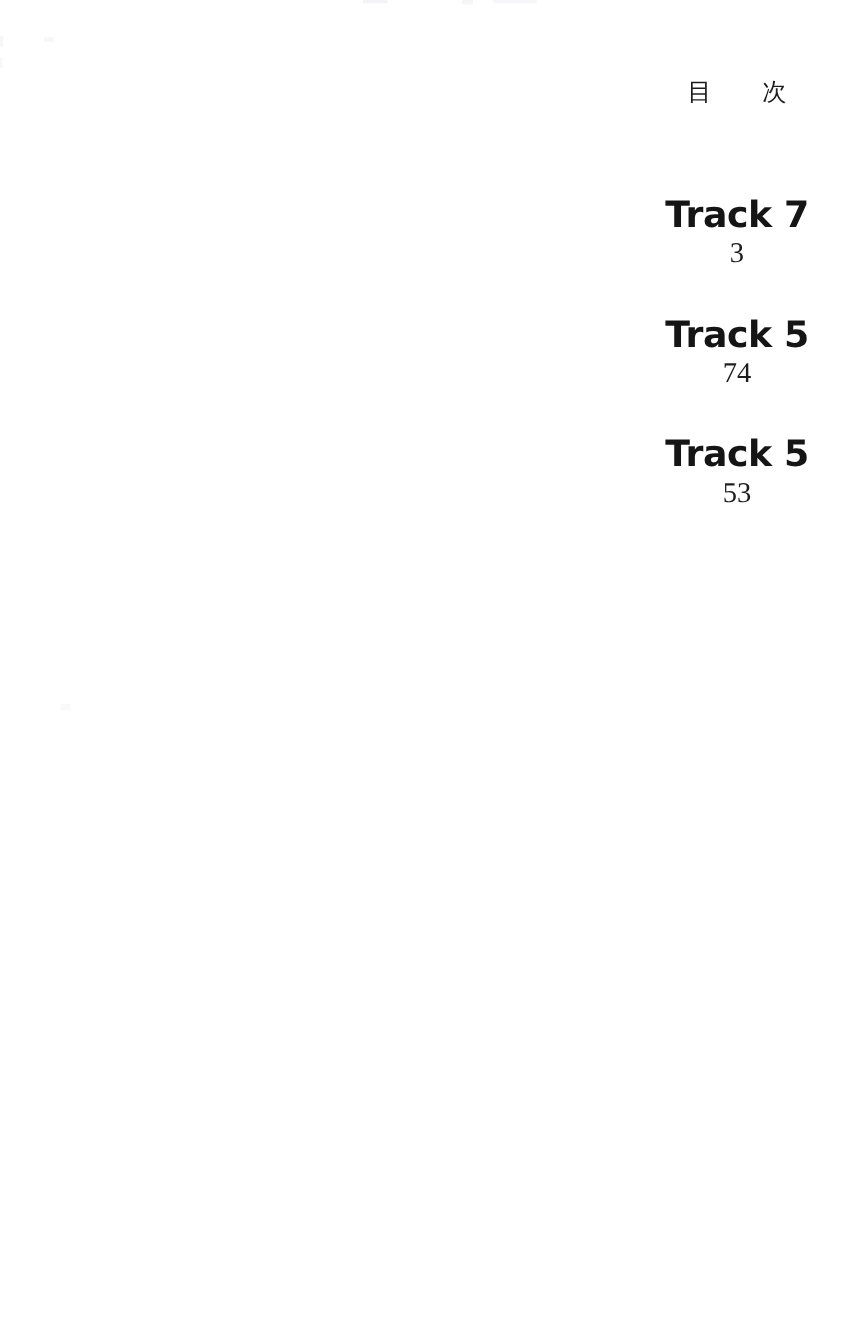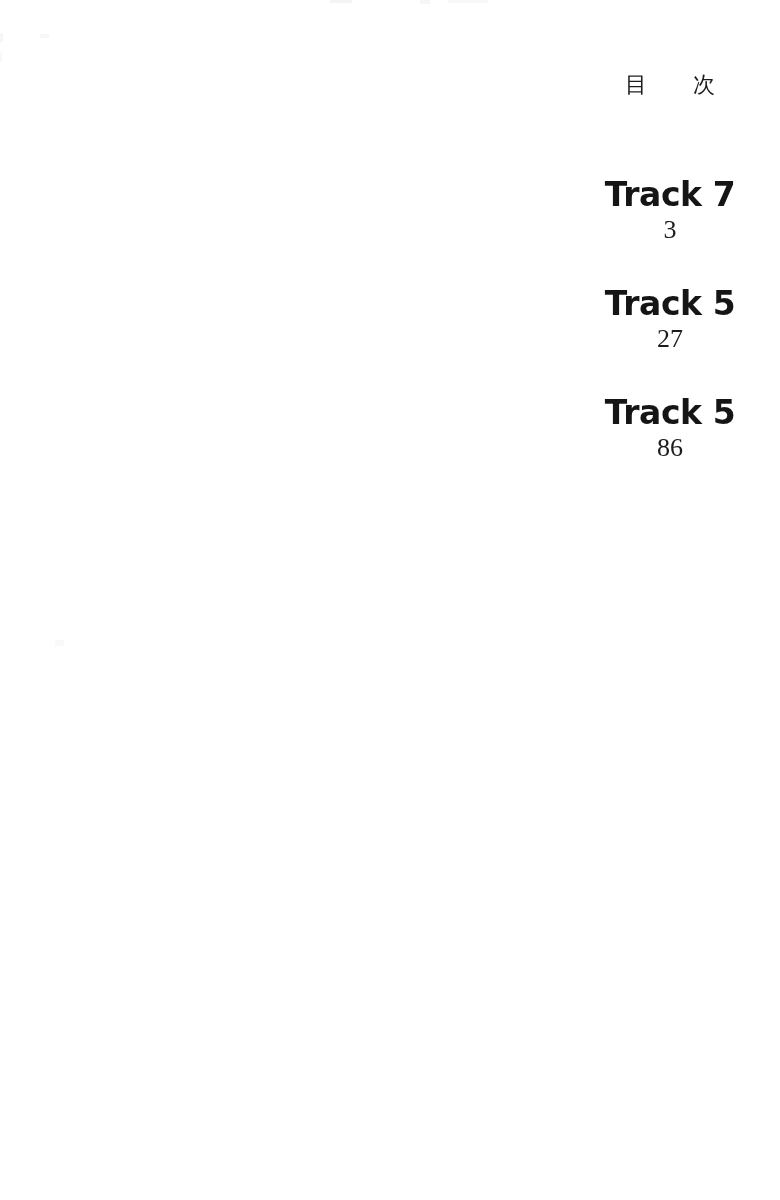--- a/index.html
+++ b/index.html
@@ -115,24 +115,24 @@
 
     <ul id="entry-list">
 
       <li class="toc-entry">
         <span class="entry-heading">Track 7</span>
         <span class="entry-page">3</span>
       </li>
 
       <li class="toc-entry">
         <span class="entry-heading">Track 5</span>
-        <span class="entry-page">27</span>
+        <span class="entry-page">74</span>
       </li>
 
       <li class="toc-entry">
         <span class="entry-heading">Track 5</span>
-        <span class="entry-page">86</span>
+        <span class="entry-page">53</span>
       </li>
 
 
     </ul>
   </div>
 </div>
 
 </body></html>

